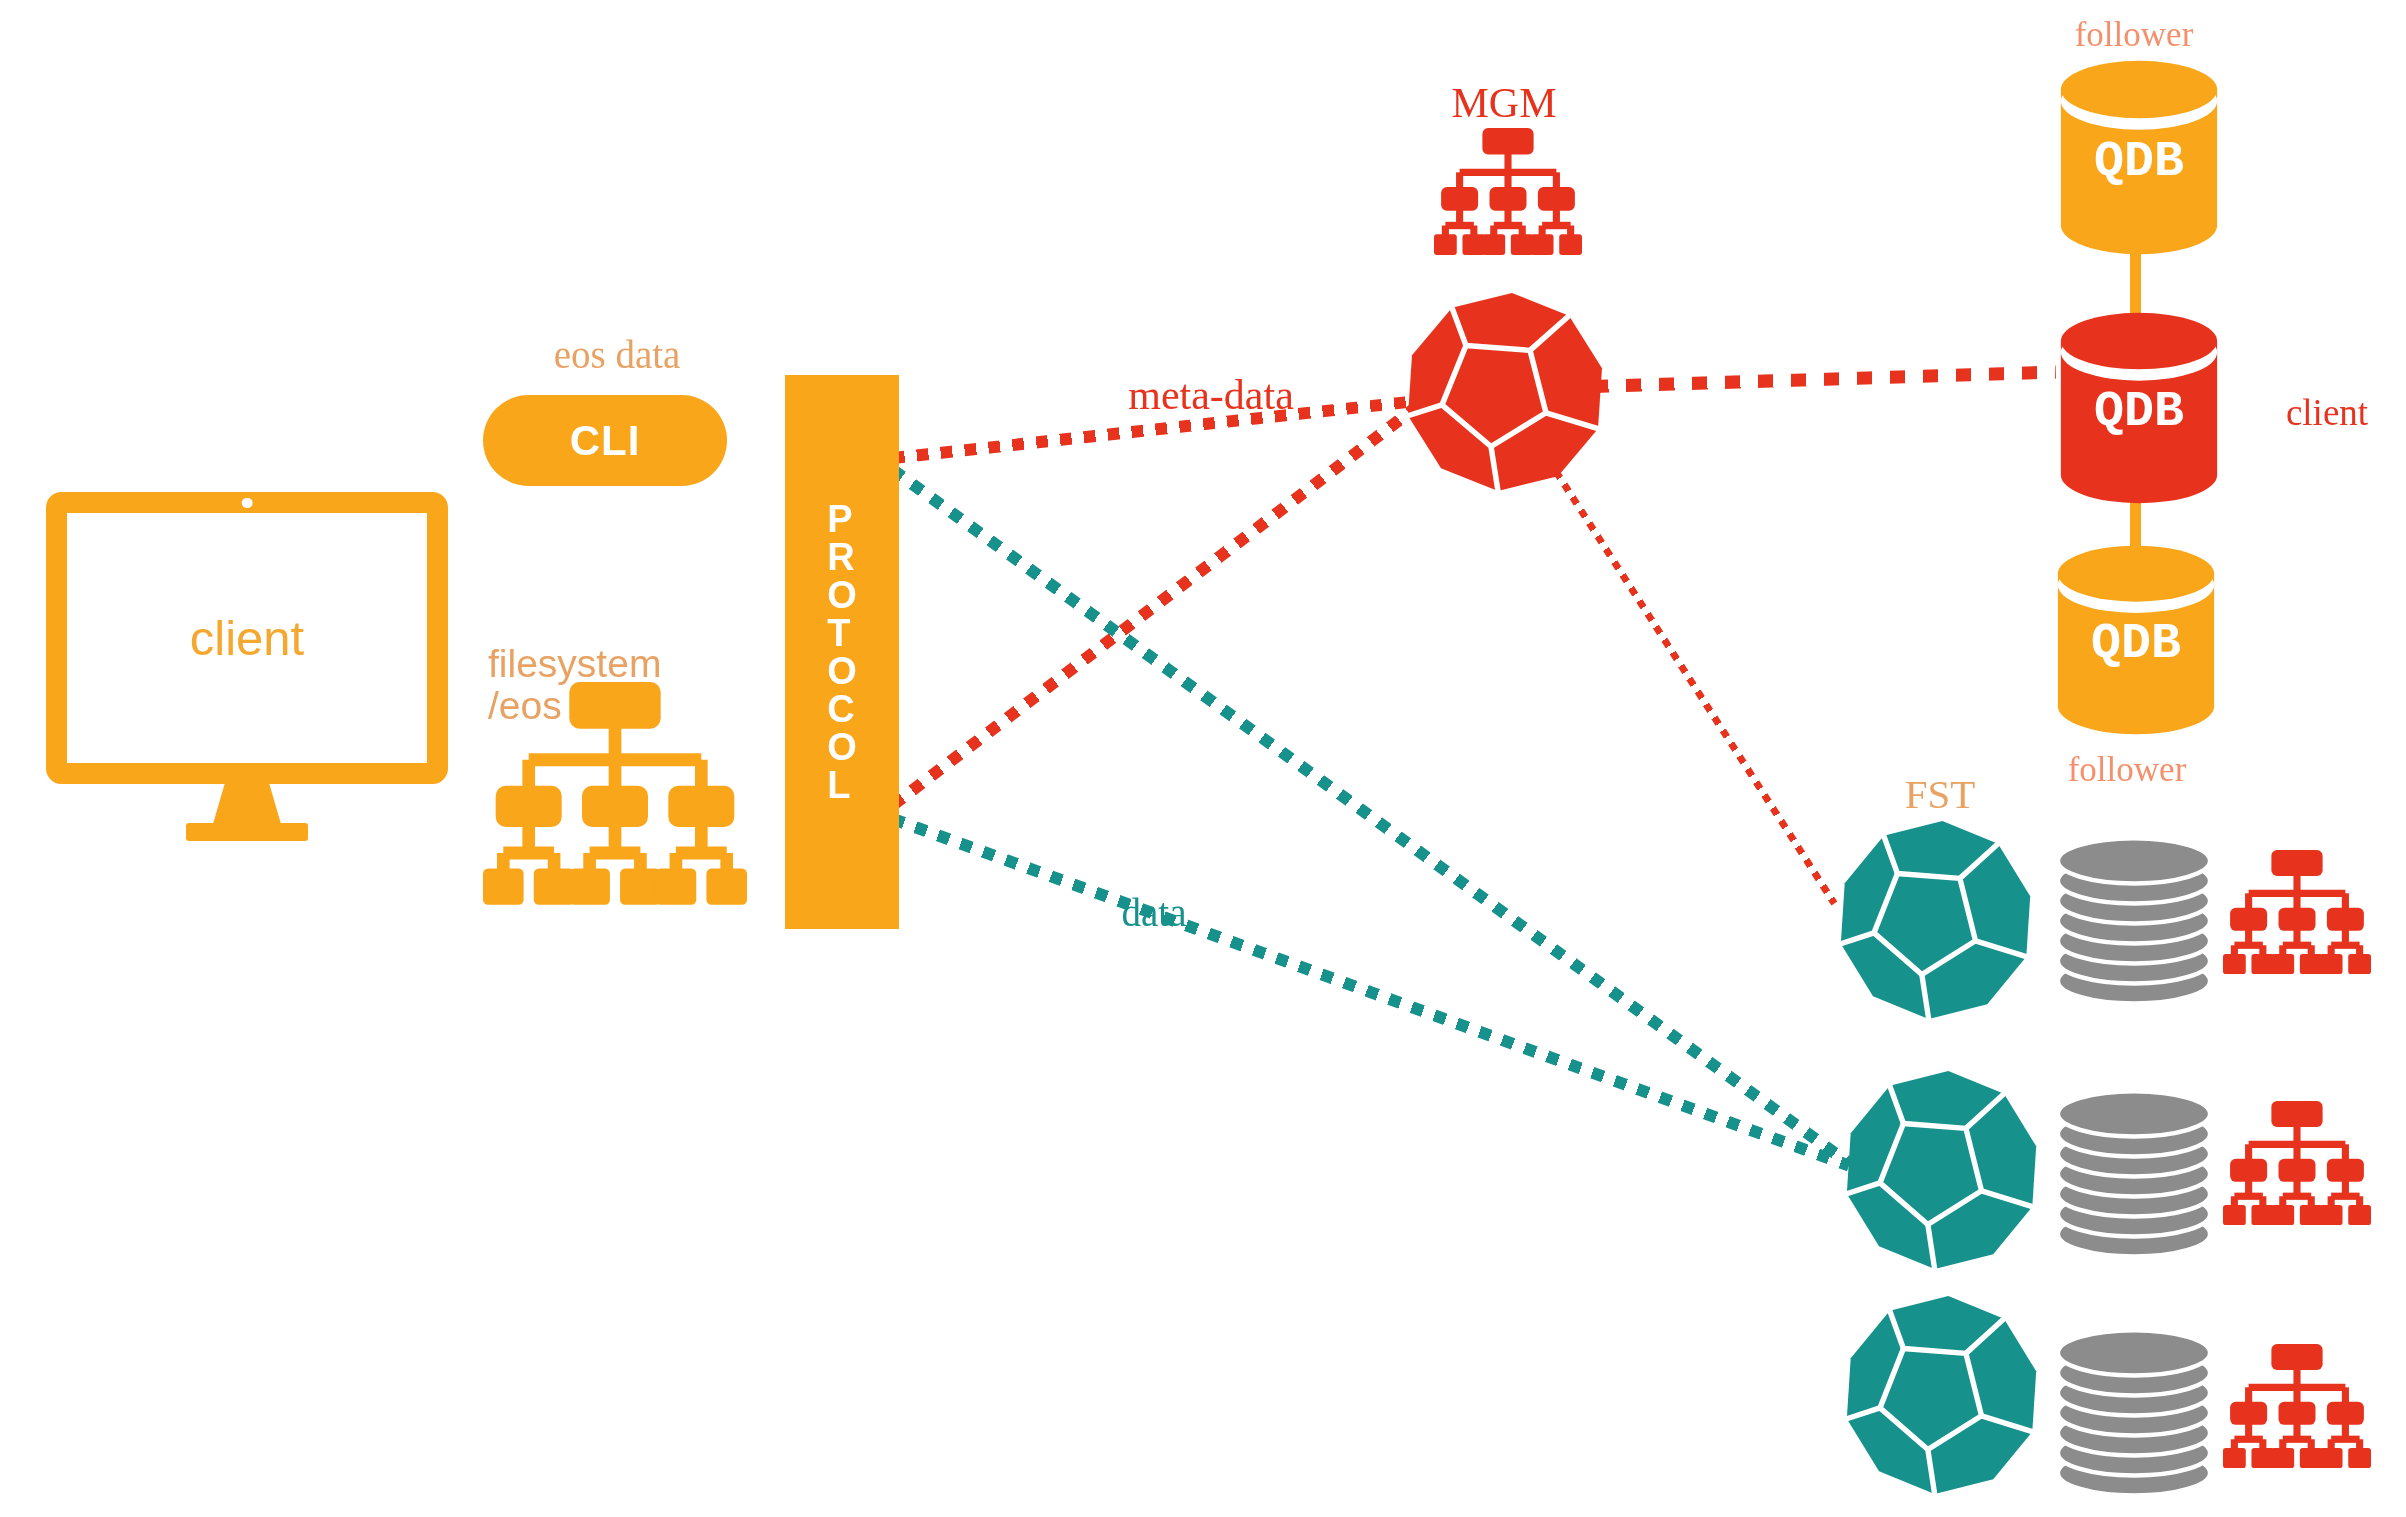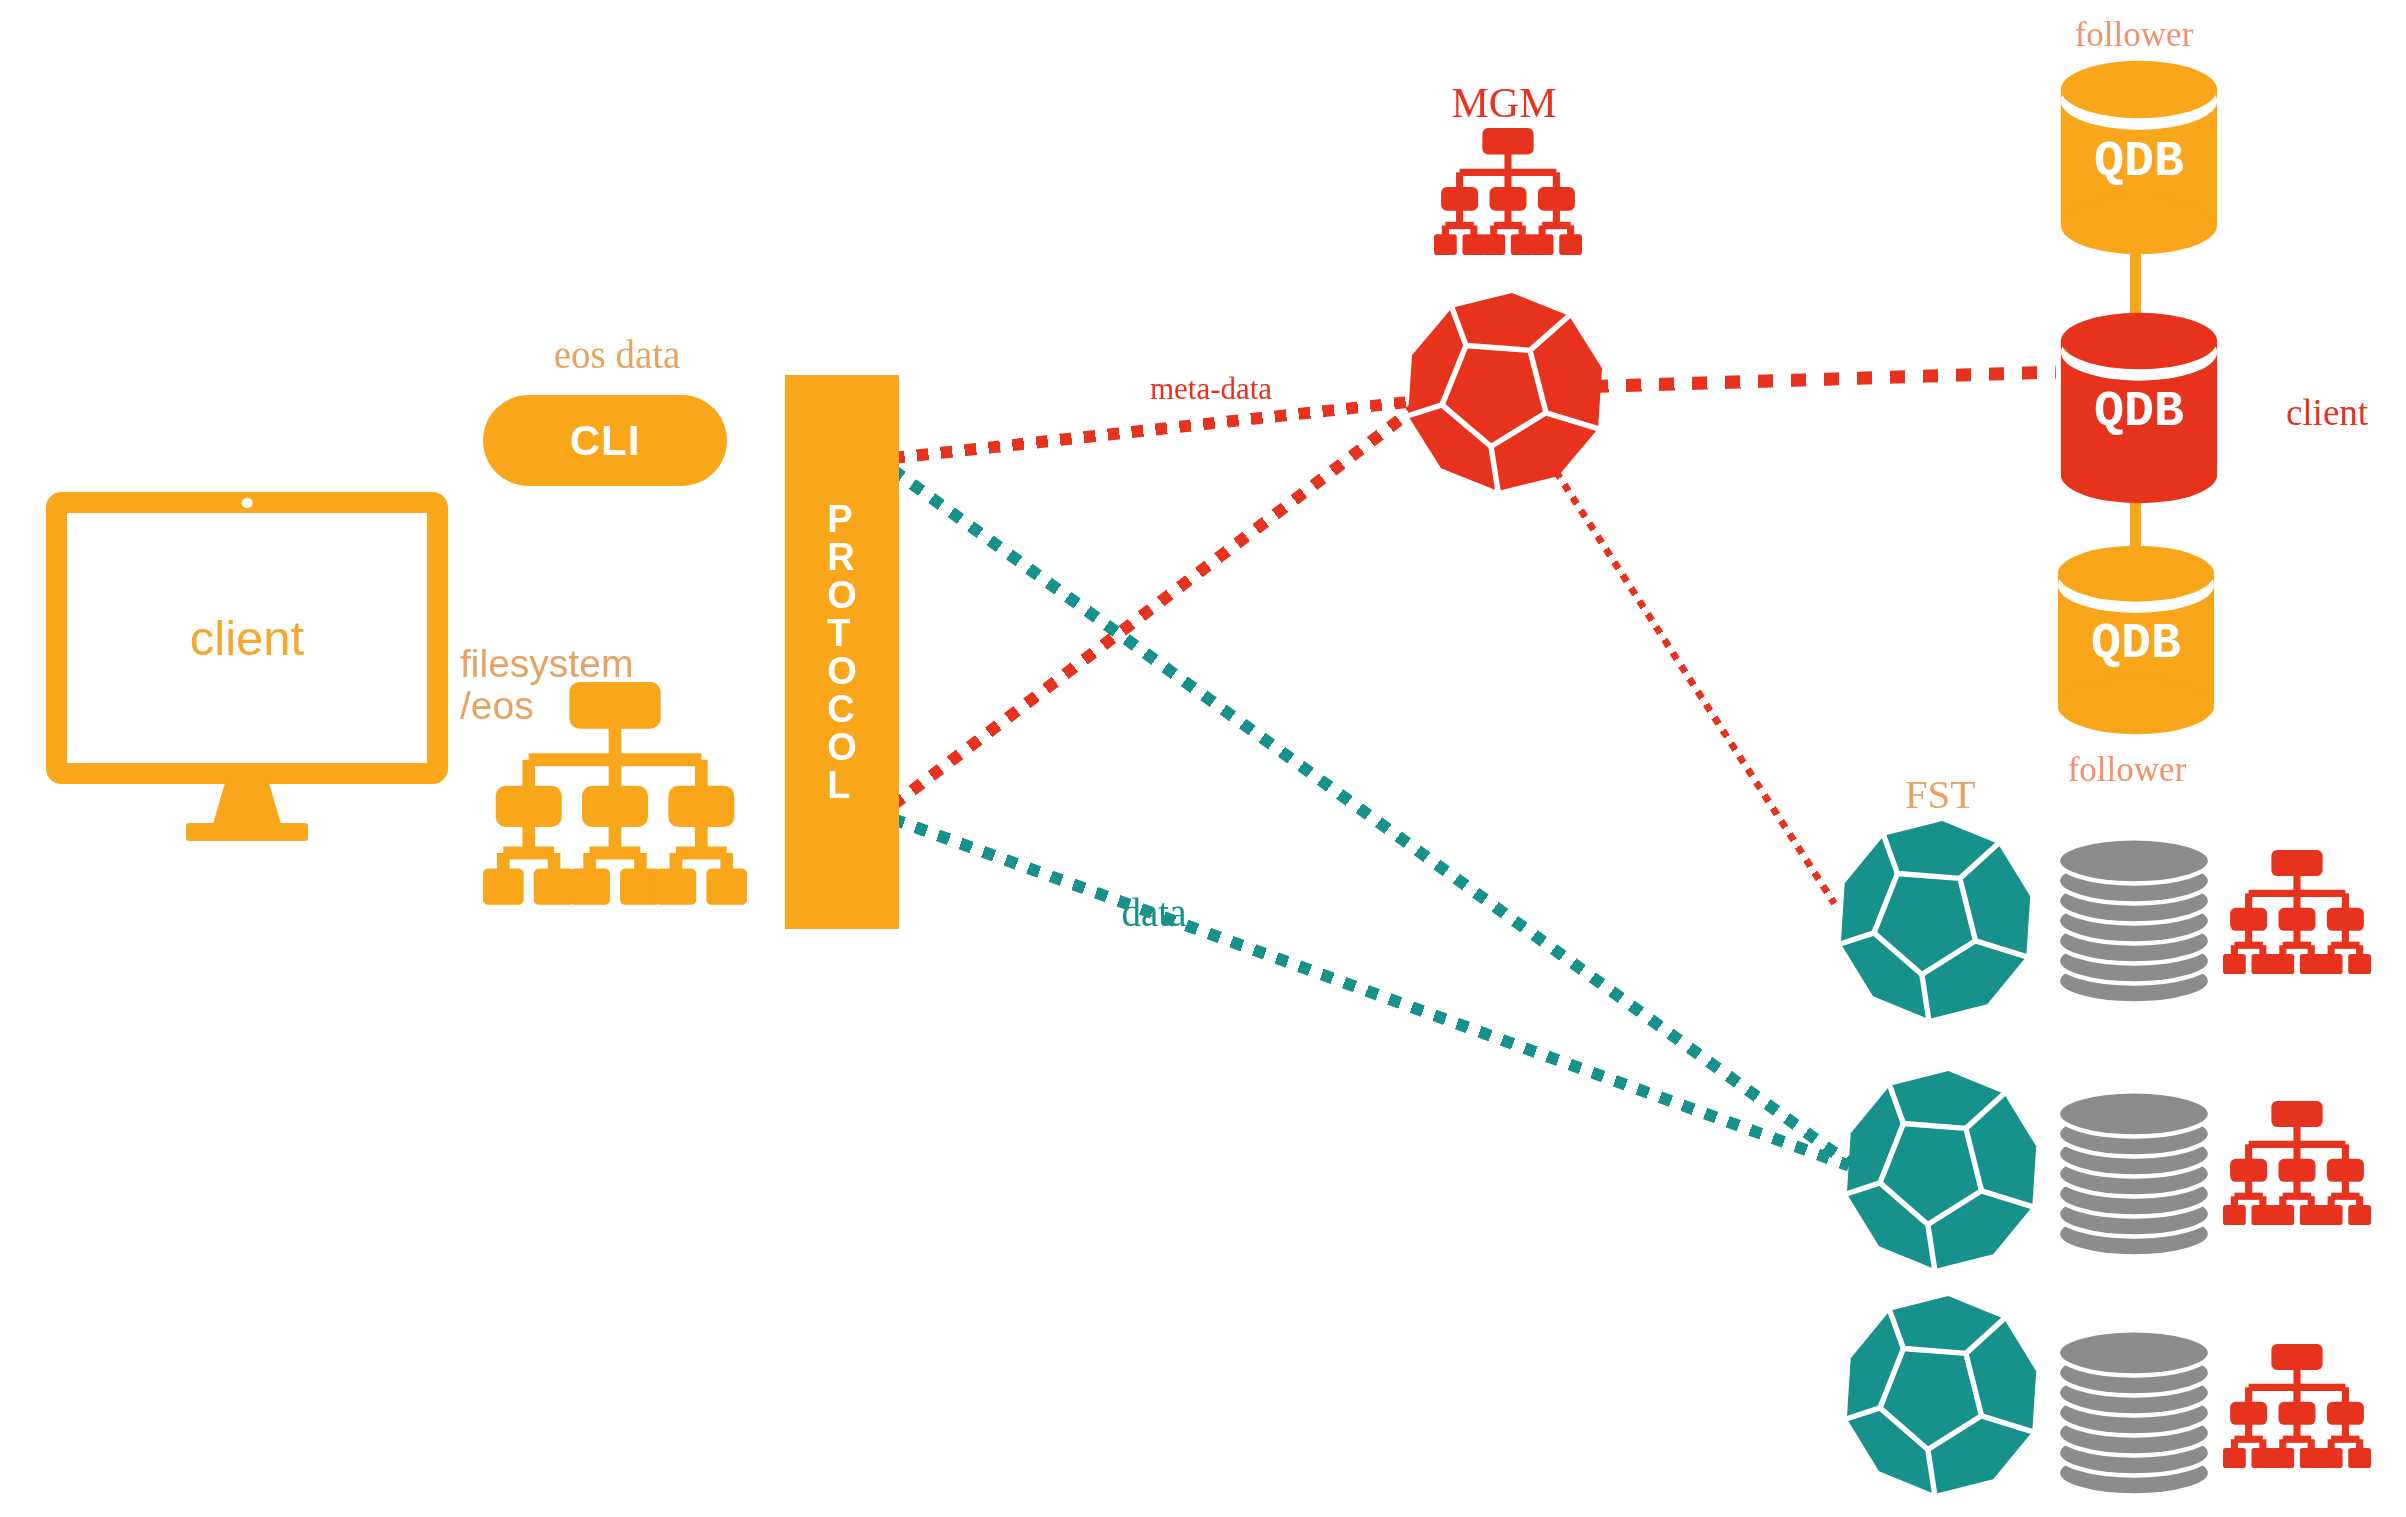--- a/index.html
+++ b/index.html
@@ -42,23 +42,23 @@
     color:#fff;font-weight:bold;font-size:42px;letter-spacing:1px;
   }
   .protocol-bar{
     position:absolute;left:785px;top:375px;width:114px;height:554px;background:var(--orange);
     display:flex;flex-direction:column;align-items:center;justify-content:space-evenly;
     color:#fff;font-weight:bold;font-size:38px;padding:9.7px 0;box-sizing:border-box;
   }
   .protocol-bar .vletter{display:block;line-height:1;}
   
   .eos-shell{left:617px;top:332px;color:var(--tan);font-size:39px;}
-  .fs-label{position:absolute;left:460px;top:643px;color:var(--tan);font-size:39px;line-height:42px;}
+  .fs-label{position:absolute;left:488px;top:643px;color:var(--tan);font-size:39px;line-height:42px;}
   .mgm-label{left:1504px;top:79px;color:var(--red);font-size:42px;}
-  .metadata-label{left:1211px;top:371px;color:var(--red);font-size:31px;}
+  .metadata-label{left:1211px;top:371px;color:var(--red);font-size:42px;}
   .data-label{left:1154px;top:890px;color:var(--teal);font-size:39px;}
   .fst-label{left:1940px;top:770px;color:var(--tan);font-size:41px;}
   .follower-top{left:2134px;top:15.4px;color:var(--salmon);font-size:35px;}
   .follower-bottom{left:2127px;top:750px;color:var(--salmon);font-size:35px;}
   .leader-label{left:2327px;top:391px;color:var(--red);font-size:37px;}
   .qdb-text{position:absolute;transform:translate(-50%,-50%);color:#fff;font-weight:bold;font-size:50px;font-family:Liberation Mono, monospace;}
   
   .link{position:absolute;transform-origin:0 50%;}
   .link.red-thick{height:11.6px;background:repeating-linear-gradient(90deg,var(--red) 0 11.6px,transparent 11.6px 24px);}
   .link.teal-thick{height:11.6px;background:repeating-linear-gradient(90deg,var(--teal) 0 11.6px,transparent 11.6px 24px);}

